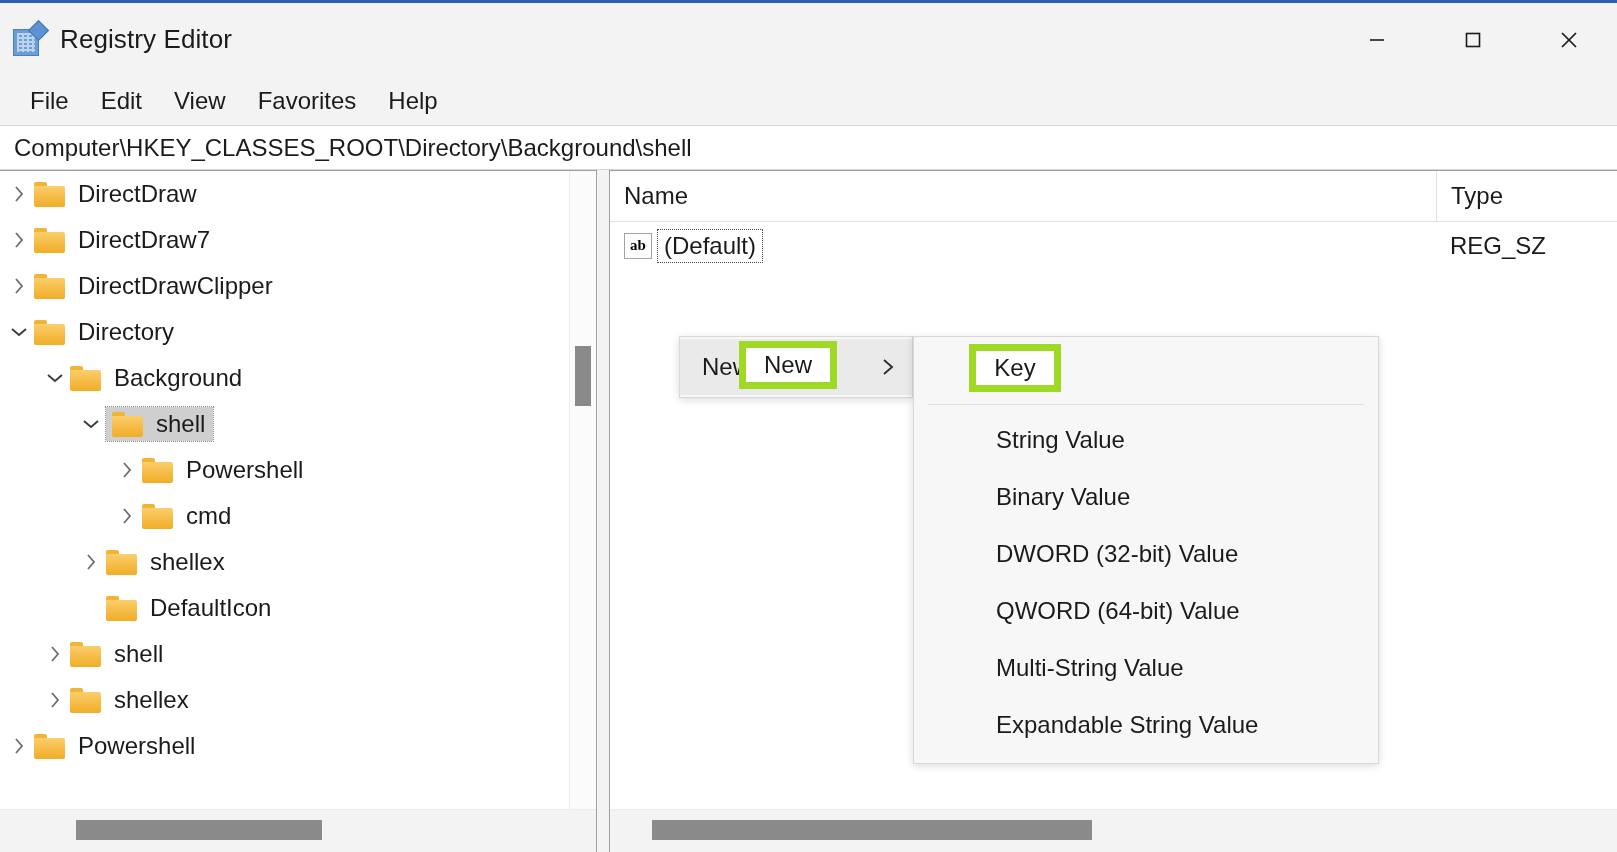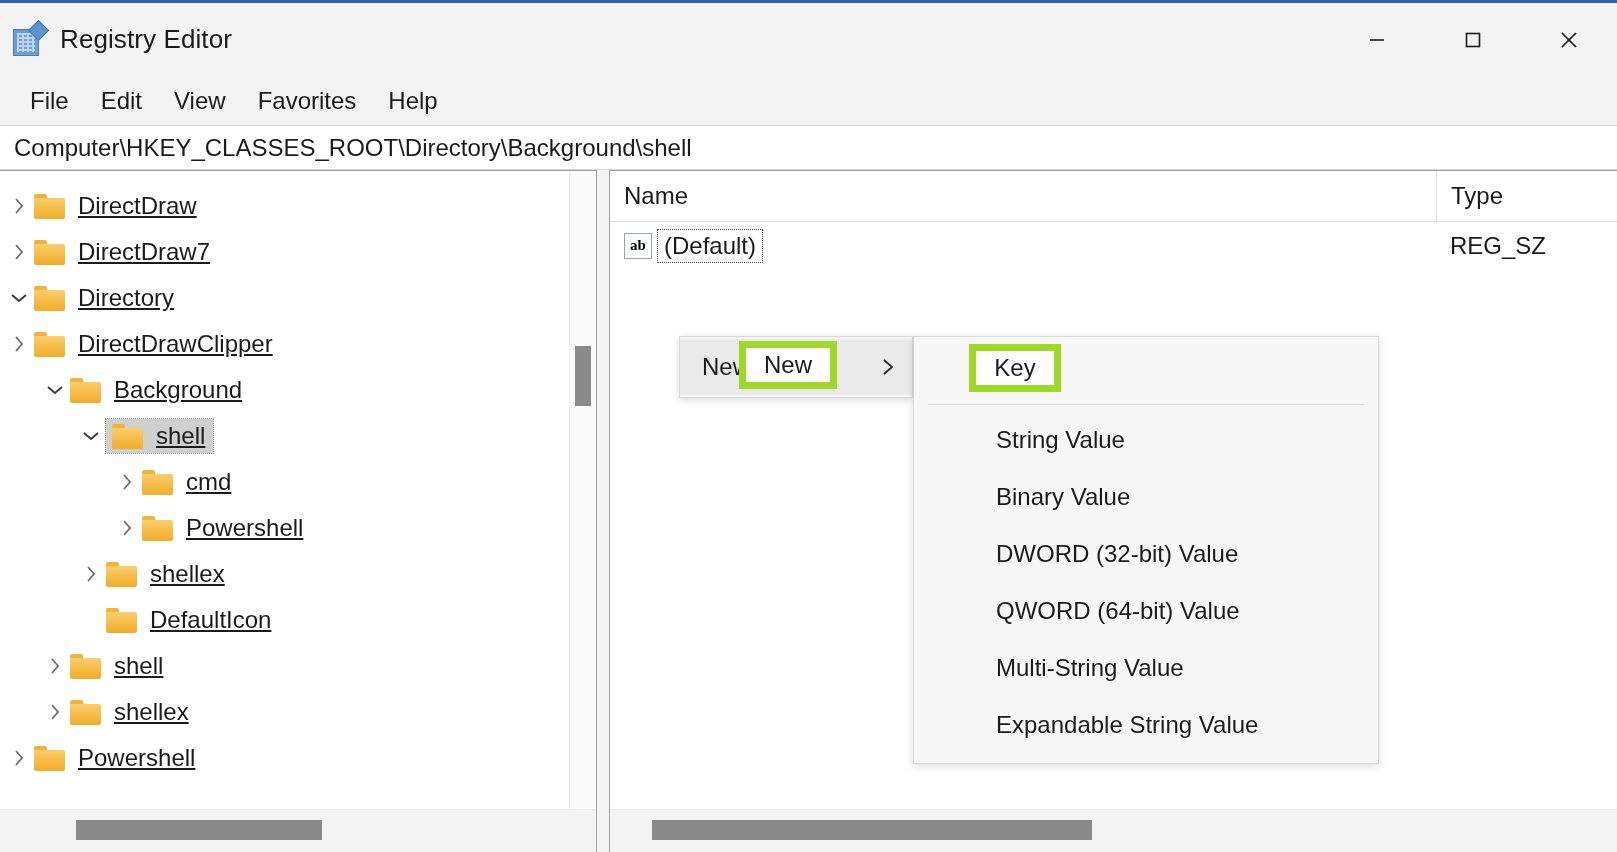--- a/index.html
+++ b/index.html
@@ -156,22 +156,21 @@
     flex: 1 1 auto;
     border-right: none;
     border-bottom: none;
   }
 
   
   .tree-scroll {
     flex: 1 1 auto;
     overflow: hidden;
     position: relative;
-    padding-top: 12px;
-    text-decoration: underline;
+    padding-top: 0;
   }
   .tree-row {
     height: 46px;
     display: flex;
     align-items: center;
     position: relative;
     cursor: default;
     white-space: nowrap;
   }
   .tree-row .chev {
@@ -468,46 +467,46 @@
             <span class="tree-label-wrap">
               <span class="folder">
                 <span class="tab"></span>
                 <span class="body"></span>
               </span>
               <span class="tree-label">DirectDraw7</span>
             </span>
           </div>
           <div class="tree-row" style="padding-left: 4px;">
             <span class="chev">
+              <svg width="14" height="22" viewBox="0 0 14 22">
+                <polyline points="4,4 10,11 4,18" fill="none" stroke="#6d6d6d" stroke-width="1.8"></polyline>
+              </svg>
+            </span>
+            <span class="tree-label-wrap">
+              <span class="folder">
+                <span class="tab"></span>
+                <span class="body"></span>
+              </span>
+              <span class="tree-label">DirectDrawClipper</span>
+            </span>
+          </div>
+          <div class="tree-row" style="padding-left: 4px;">
+            <span class="chev">
               <svg width="22" height="16" viewBox="0 0 22 16">
                 <polyline points="4,5 11,11 18,5" fill="none" stroke="#3c3c3c" stroke-width="1.9"></polyline>
               </svg>
             </span>
             <span class="tree-label-wrap">
               <span class="folder">
                 <span class="tab"></span>
                 <span class="body"></span>
               </span>
               <span class="tree-label">Directory</span>
             </span>
           </div>
-          <div class="tree-row" style="padding-left: 4px;">
-            <span class="chev">
-              <svg width="14" height="22" viewBox="0 0 14 22">
-                <polyline points="4,4 10,11 4,18" fill="none" stroke="#6d6d6d" stroke-width="1.8"></polyline>
-              </svg>
-            </span>
-            <span class="tree-label-wrap">
-              <span class="folder">
-                <span class="tab"></span>
-                <span class="body"></span>
-              </span>
-              <span class="tree-label">DirectDrawClipper</span>
-            </span>
-          </div>
           <div class="tree-row" style="padding-left: 40px;">
             <span class="chev">
               <svg width="22" height="16" viewBox="0 0 22 16">
                 <polyline points="4,5 11,11 18,5" fill="none" stroke="#3c3c3c" stroke-width="1.9"></polyline>
               </svg>
             </span>
             <span class="tree-label-wrap">
               <span class="folder">
                 <span class="tab"></span>
                 <span class="body"></span>
@@ -533,35 +532,35 @@
             <span class="chev">
               <svg width="14" height="22" viewBox="0 0 14 22">
                 <polyline points="4,4 10,11 4,18" fill="none" stroke="#6d6d6d" stroke-width="1.8"></polyline>
               </svg>
             </span>
             <span class="tree-label-wrap">
               <span class="folder">
                 <span class="tab"></span>
                 <span class="body"></span>
               </span>
+              <span class="tree-label">Powershell</span>
+            </span>
+          </div>
+          <div class="tree-row" style="padding-left: 112px;">
+            <span class="chev">
+              <svg width="14" height="22" viewBox="0 0 14 22">
+                <polyline points="4,4 10,11 4,18" fill="none" stroke="#6d6d6d" stroke-width="1.8"></polyline>
+              </svg>
+            </span>
+            <span class="tree-label-wrap">
+              <span class="folder">
+                <span class="tab"></span>
+                <span class="body"></span>
+              </span>
               <span class="tree-label">cmd</span>
-            </span>
-          </div>
-          <div class="tree-row" style="padding-left: 112px;">
-            <span class="chev">
-              <svg width="14" height="22" viewBox="0 0 14 22">
-                <polyline points="4,4 10,11 4,18" fill="none" stroke="#6d6d6d" stroke-width="1.8"></polyline>
-              </svg>
-            </span>
-            <span class="tree-label-wrap">
-              <span class="folder">
-                <span class="tab"></span>
-                <span class="body"></span>
-              </span>
-              <span class="tree-label">Powershell</span>
             </span>
           </div>
           <div class="tree-row" style="padding-left: 76px;">
             <span class="chev">
               <svg width="14" height="22" viewBox="0 0 14 22">
                 <polyline points="4,4 10,11 4,18" fill="none" stroke="#6d6d6d" stroke-width="1.8"></polyline>
               </svg>
             </span>
             <span class="tree-label-wrap">
               <span class="folder">

